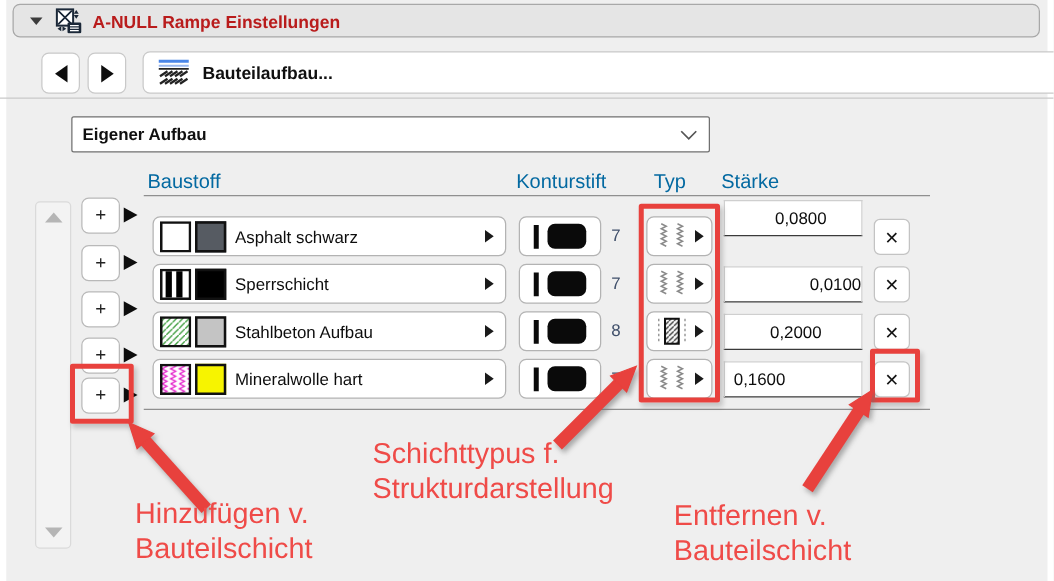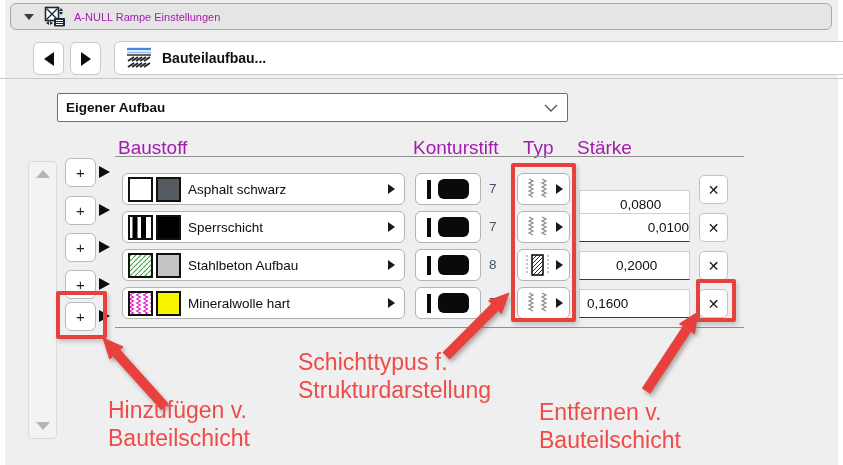--- a/index.html
+++ b/index.html
@@ -8,21 +8,21 @@
   .edge { position:absolute; top:0; width:5px; height:465px; background:#ffffff; }
   .edge.left { left:0; } .edge.right { left:838px; }
 
   
   .titlebar { position:absolute; left:10px; top:3px; width:822px; height:27px;
               background:#e5e5e5; border:1px solid #a8a8a8; border-radius:6px;
               display:flex; align-items:center; box-sizing:border-box; }
   .caret-down { width:0; height:0; border-left:5px solid transparent; border-right:5px solid transparent;
                 border-top:6px solid #3c3c3c; margin-left:13px; }
   .title-icon { margin-left:10px; display:flex; }
-  .title-text { font-weight:normal; font-size:11px; color:#a21caf; margin-left:8px; }
+  .title-text { font-weight:bold; font-size:14px; color:#b91c1c; margin-left:8px; }
 
   
   .navbtn { position:absolute; top:42px; width:31px; height:33px; background:#fff;
             border:1px solid #c9c9c9; border-radius:6px; display:flex; align-items:center;
             justify-content:center; box-sizing:border-box; }
   .tri-l { width:0; height:0; border-top:7px solid transparent; border-bottom:7px solid transparent; border-right:10px solid #0d0d0d; }
   .tri-r { width:0; height:0; border-top:7px solid transparent; border-bottom:7px solid transparent; border-left:10px solid #0d0d0d; }
   .panelbtn { position:absolute; left:114px; top:41px; width:792px; height:34px; background:#fff;
               border:1px solid #c9c9c9; border-radius:6px; display:flex; align-items:center; box-sizing:border-box; }
   .panel-label { font-weight:bold; font-size:14px; color:#101010; margin-left:9px; }
@@ -30,21 +30,21 @@
                  border-top:6px solid transparent; border-bottom:6px solid transparent; border-left:8px solid #0d0d0d; }
   .divider { position:absolute; left:0; top:78px; width:843px; height:1px; background:#c9c9c9; }
 
   
   .dropdown { position:absolute; left:57px; top:93px; width:511px; height:29px; background:#fff;
               border:1px solid #707070; border-radius:2px; display:flex; align-items:center; box-sizing:border-box; }
   .dropdown-val { font-weight:bold; font-size:13.5px; color:#101010; margin-left:8px; }
   .dropdown-chevron { margin-left:auto; margin-right:9px; display:flex; }
 
   
-  .colhead { position:absolute; top:137px; font-size:19px; color:#a21caf; }
+  .colhead { position:absolute; top:137px; font-size:16px; color:#0369a1; }
   .rule { position:absolute; left:115px; width:629px; height:1px; background:#8f8f8f; }
 
   
   .scrollstrip { position:absolute; left:28px; top:161px; width:29px; height:278px; background:#f3f3f3;
                  border:1px solid #dadada; border-radius:4px; box-sizing:border-box;
                  display:flex; flex-direction:column; align-items:center; justify-content:space-between; padding:8px 0; }
   .tri-up { width:0; height:0; border-left:7px solid transparent; border-right:7px solid transparent; border-bottom:8px solid #b5b5b5; }
   .tri-down { width:0; height:0; border-left:7px solid transparent; border-right:7px solid transparent; border-top:8px solid #b5b5b5; }
 
   
@@ -203,21 +203,21 @@
   <div class="pen-num" style="top:181px">7</div>
   <div class="typbtn" style="top:173px">
     <span style="margin-left:6px;display:flex">
       <svg width="28" height="24" viewBox="0 0 28 24">
         <path d="M5,2 l4,2 l-4,2 l4,2 l-4,2 l4,2 l-4,2 l4,2 l-4,2 l4,2" fill="none" stroke="#8a8a8a" stroke-width="1.2"></path>
         <path d="M18,2 l4,2 l-4,2 l4,2 l-4,2 l4,2 l-4,2 l4,2 l-4,2 l4,2" fill="none" stroke="#8a8a8a" stroke-width="1.2"></path>
       </svg>
     </span>
     <span class="typ-arrow"></span>
   </div>
-  <input class="staerke" style="top: 190px; padding-left: 40px;" readonly="" value="0,0800">
+  <input class="staerke" style="top: 160px; padding-left: 40px;" readonly="" value="0,0800">
   <div class="delbtn" style="top:175px">
     <span>✕</span>
   </div>
 
   <div class="matbtn" style="top:211px">
     <span class="swatch-cut">
       <svg width="25" height="25">
           <rect x="1" y="1" width="23" height="23" fill="#ffffff" stroke="#111" stroke-width="2"></rect>
         <rect x="4.5" y="2" width="5" height="21" fill="#000"></rect>
           <rect x="13" y="2" width="5" height="21" fill="#000"></rect>

